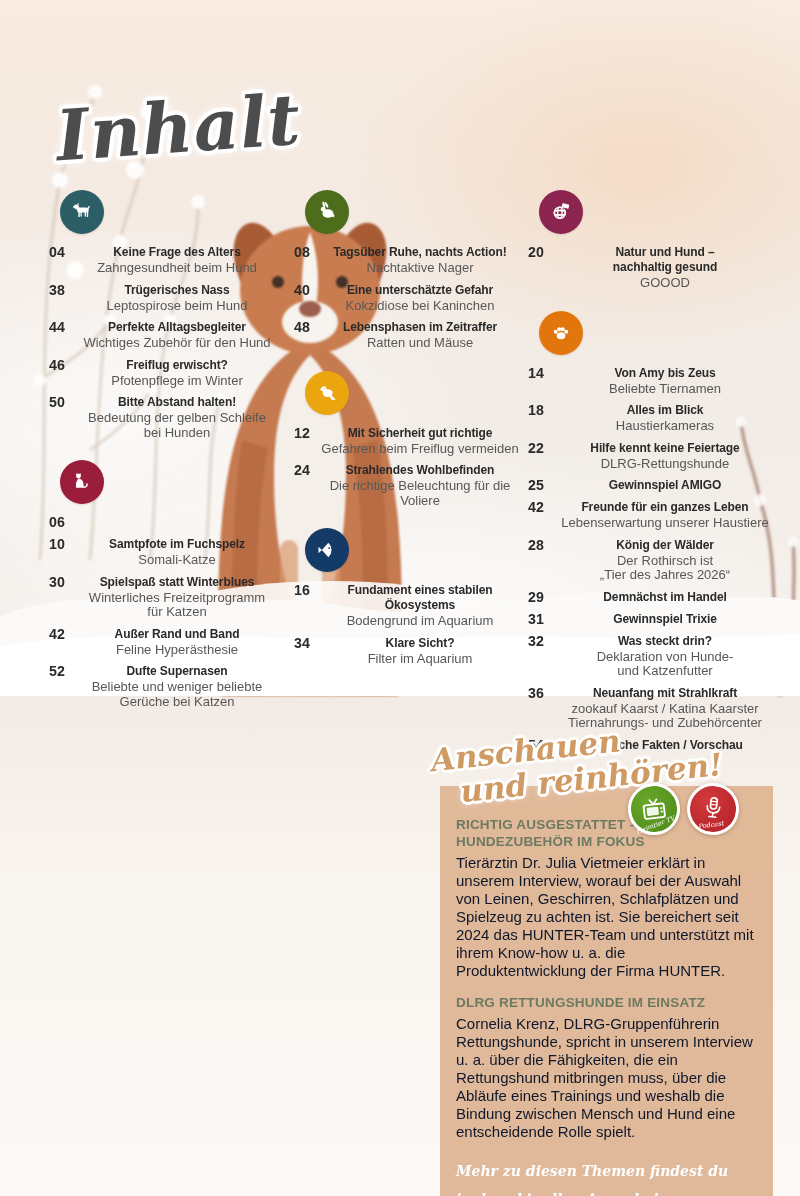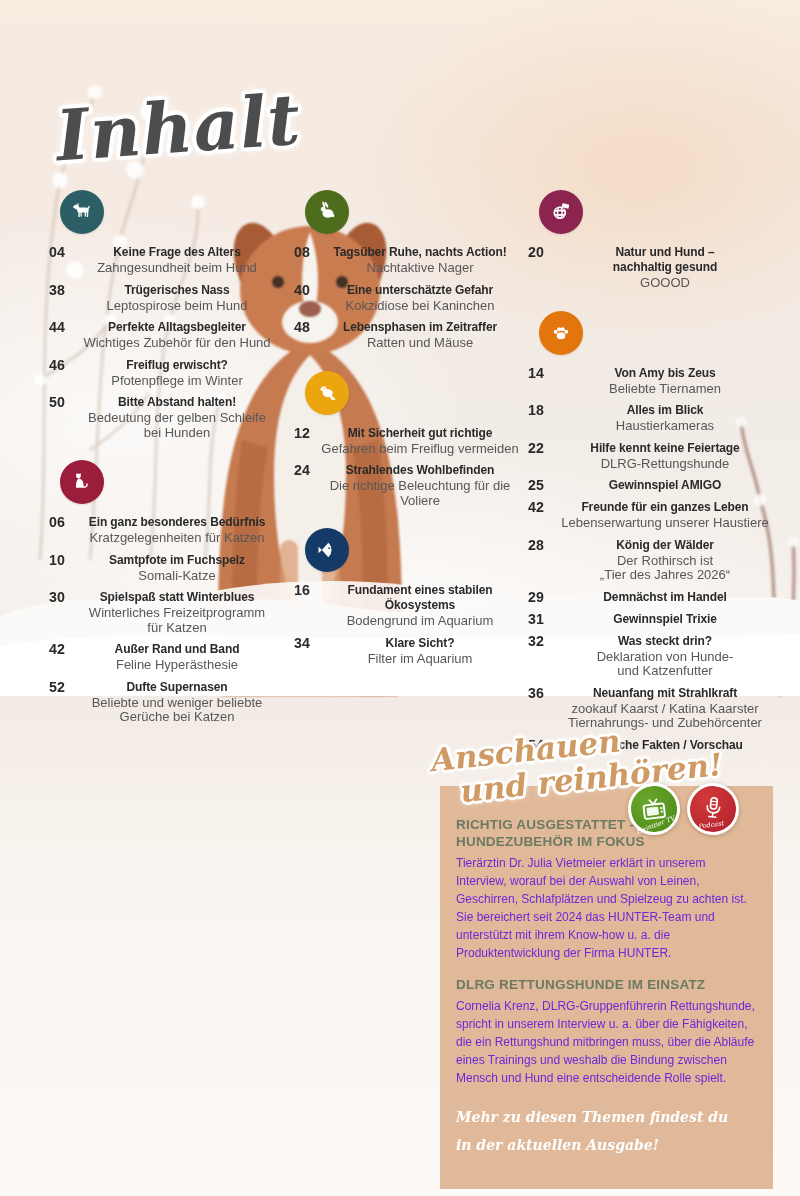--- a/index.html
+++ b/index.html
@@ -54,21 +54,21 @@
     box-shadow:0 1px 4px rgba(80,40,20,.3);display:flex;align-items:center;justify-content:center;}
   .badge-tv{background:radial-gradient(circle at 35% 30%,#6aa62c,#4a8a17);transform:rotate(-7deg);}
   .badge-mic{background:radial-gradient(circle at 35% 30%,#d23a3a,#b01f2a);transform:rotate(6deg);}
   .badge-label{position:absolute;bottom:3px;left:0;right:0;text-align:center;
     font-family:"DejaVu Serif",serif;font-style:italic;font-size:6.5px;color:#fff;transform:rotate(-14deg);}
 
   .infobox{position:absolute;left:440px;top:786px;width:333px;z-index:5;box-sizing:border-box;
     background:rgba(222,181,148,.94);padding:30px 16px 16px 16px;min-height:372px;}
   .ib-heading{font-weight:bold;font-size:13.5px;color:#6d7a62;line-height:17px;
     letter-spacing:.2px;white-space:pre-line;margin:0 0 4px 0;}
-  .ib-body{font-size:12px;color:#6d28d9;line-height:18px;margin:0 0 14px 0;}
+  .ib-body{font-size:15px;color:#0f172a;line-height:18px;margin:0 0 14px 0;}
   .ib-note{font-family:"DejaVu Serif",serif;font-style:italic;font-weight:bold;
     font-size:14px;color:#fff;line-height:28px;white-space:pre-line;margin-top:16px;}
 </style>
 </head>
 <body>
 
 <div class="page">
 
   <div class="photo">
     <svg class="softer" style="left:0;top:20px" width="330" height="560" viewBox="0 0 330 560">
@@ -205,24 +205,20 @@
               <path d="M10.6 4.2 L11 6.1 L9.5 6.1 Z"></path>
           <circle cx="9" cy="6.9" r="2.1"></circle>
           <path d="M6.9 17 Q6.5 11 9 9.1 Q12.7 9.8 13.2 13.2 L13.6 17 Z"></path>
           <path d="M13.6 16.4 Q16.6 16.2 16.3 13.8" stroke="#fff" stroke-width="1.3" fill="none" stroke-linecap="round"></path>
         </g>
           </svg>
       </div>
       <div>
     <div class="entry">
       <span class="num">06</span>
-      <span class="etxt">
-        <span class="etitle">Ein ganz besonderes Bedürfnis</span>
-        <span class="esub">Kratzgelegenheiten für Katzen</span>
-      </span>
     </div>
 
     <div class="entry">
       <span class="num">10</span>
       <span class="etxt">
         <span class="etitle">Samtpfote im Fuchspelz</span>
         <span class="esub">Somali-Katze</span>
       </span>
     </div>
 

